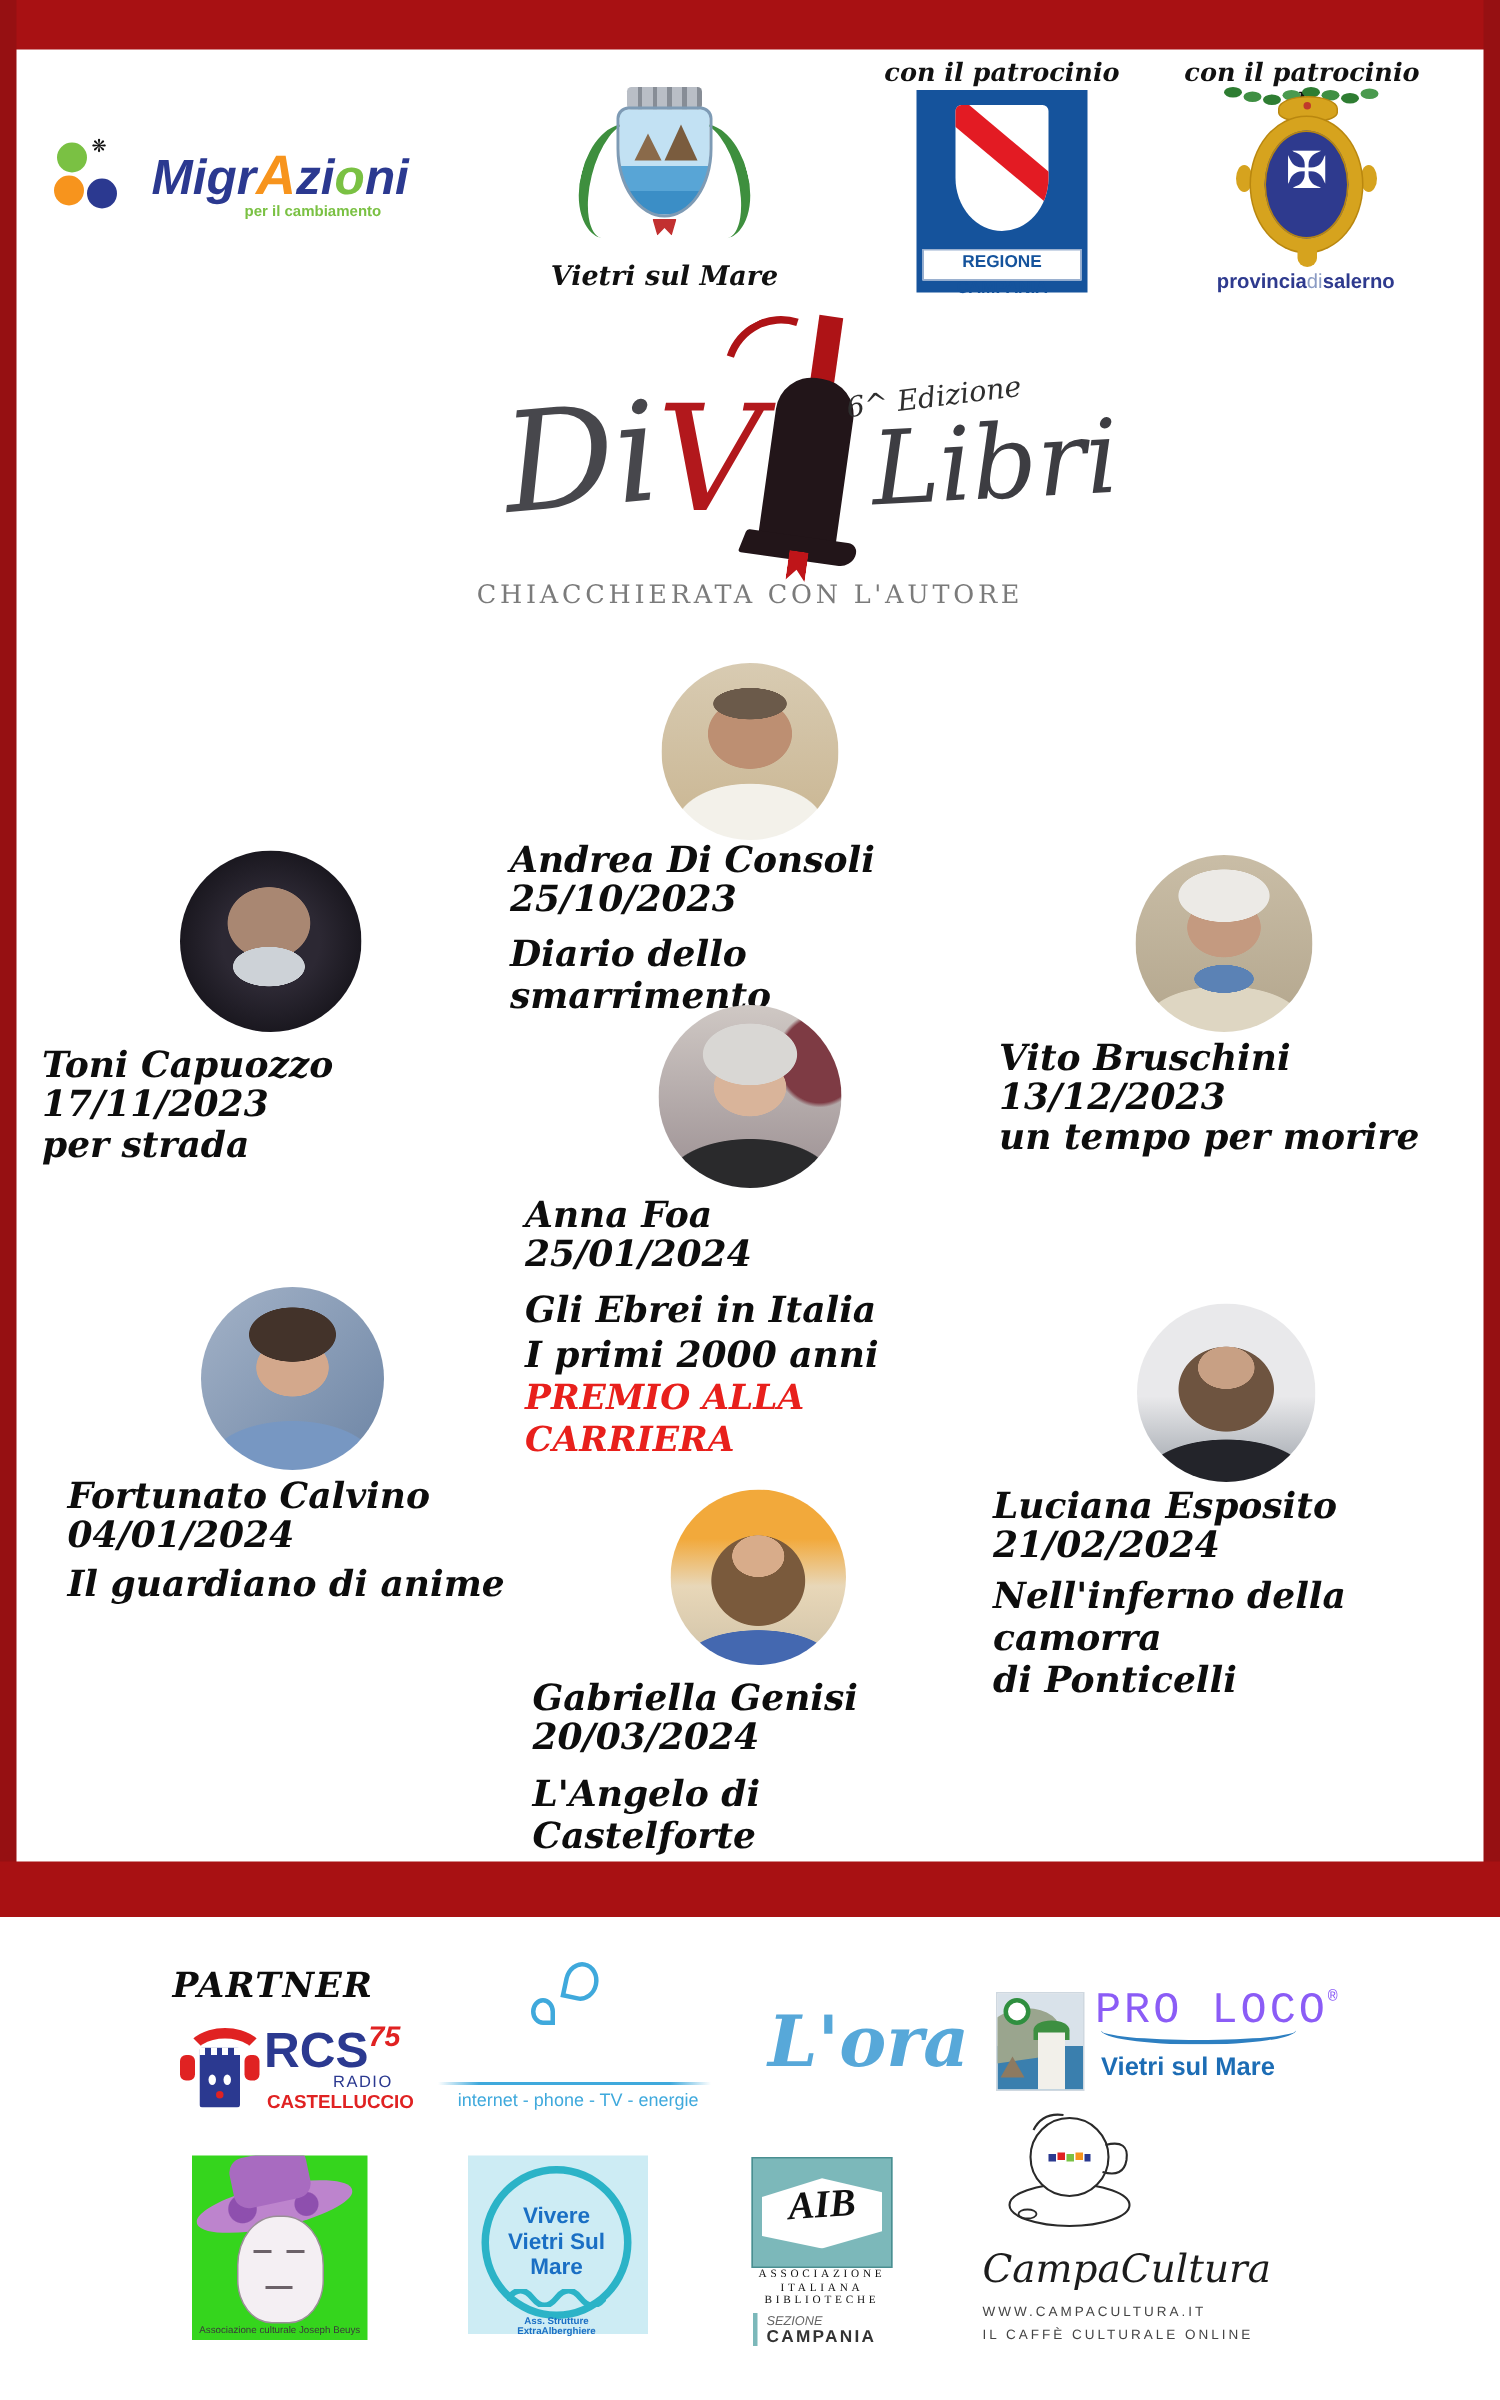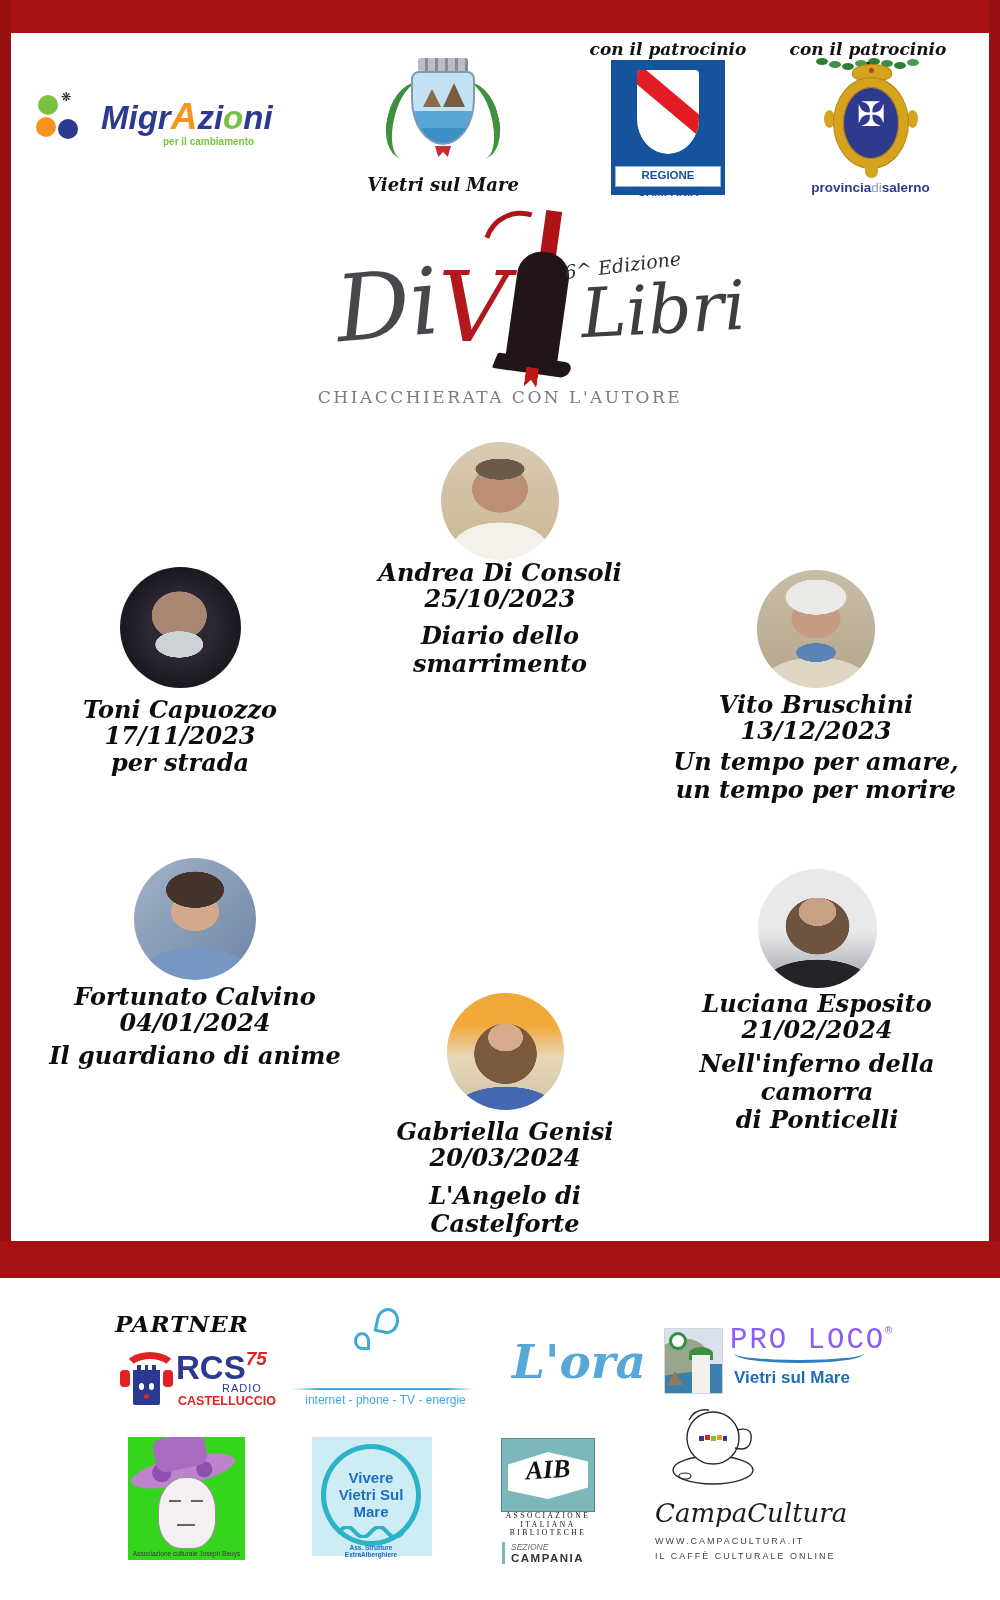--- a/index.html
+++ b/index.html
@@ -92,21 +92,21 @@
   .b-curl{position:absolute;left:-22px;top:4px;width:66px;height:66px;border:5px solid transparent;
           border-top-color:#ae1316;border-radius:50%;transform:rotate(-35deg);}
   .b-book{position:absolute;left:6px;top:148px;width:76px;height:16px;background:#221519;
           border-radius:2px 8px 8px 2px;transform:skewX(-14deg);}
   .b-mark{position:absolute;left:38px;top:158px;width:13px;height:20px;background:#bf1519;
           clip-path:polygon(0 0,100% 0,100% 100%,50% 62%,0 100%);}
   .subtitle{left:0;top:387px;width:1000px;text-align:center;letter-spacing:2.5px;
             font:17px "DejaVu Serif",serif;color:#7b7b7b;}
 
   
-  .author{position:absolute;text-align:center;}
+  .author{position:absolute;text-align:left;}
   .photo{position:relative;margin:0 auto;border-radius:50%;}
   .a-name,.a-date{font:bold italic 24px/26px "DejaVu Serif",serif;color:#0d0d0d;}
   .a-book{font:bold italic 24px/28px "DejaVu Serif",serif;color:#0d0d0d;}
   .a-award{font:bold italic 23px/28px "DejaVu Serif",serif;color:#e8201c;}
 
   .p-consoli{background:
     radial-gradient(ellipse 21% 9% at 50% 23%, #6b5a4a 98%, transparent 100%),
     radial-gradient(ellipse 24% 20% at 50% 40%, #bd8f72 98%, transparent 100%),
     radial-gradient(ellipse 42% 24% at 50% 92%, #f3f1ea 98%, transparent 100%),
     linear-gradient(#d8cbb2,#c9b591);}
@@ -309,24 +309,31 @@
     <div class="photo p-capuozzo" style="width:121px;height:121px"></div>
     <div class="a-name" style="margin-top:9px">Toni Capuozzo</div>
     <div class="a-date">17/11/2023</div>
     <div class="a-book">per strada</div>
   </div>
 
   <div class="author" style="left:666px;top:570px;width:300px">
     <div class="photo p-bruschini" style="width:118px;height:118px"></div>
     <div class="a-name" style="margin-top:4px">Vito Bruschini</div>
     <div class="a-date">13/12/2023</div>
-    <div class="a-book" style="margin-top:4px">Un tempo per amare,</div>
     <div class="a-book">un tempo per morire</div>
   </div>
 
+  <div class="author" style="left:350px;top:670px;width:300px">
+    <div class="photo p-foa" style="width:122px;height:122px"></div>
+    <div class="a-name" style="margin-top:5px">Anna Foa</div>
+    <div class="a-date">25/01/2024</div>
+    <div class="a-book" style="margin-top:9px;line-height:30px">Gli Ebrei in Italia</div>
+    <div class="a-book" style="line-height:30px">I primi 2000 anni</div>
+    <div class="a-award">PREMIO ALLA CARRIERA</div>
+  </div>
 
   <div class="author" style="left:45px;top:858px;width:300px">
     <div class="photo p-calvino" style="width:122px;height:122px"></div>
     <div class="a-name" style="margin-top:4px">Fortunato Calvino</div>
     <div class="a-date">04/01/2024</div>
     <div class="a-book" style="margin-top:6px">Il guardiano di anime</div>
   </div>
 
   <div class="author" style="left:662px;top:869px;width:310px">
     <div class="photo p-esposito" style="width:119px;height:119px"></div>

